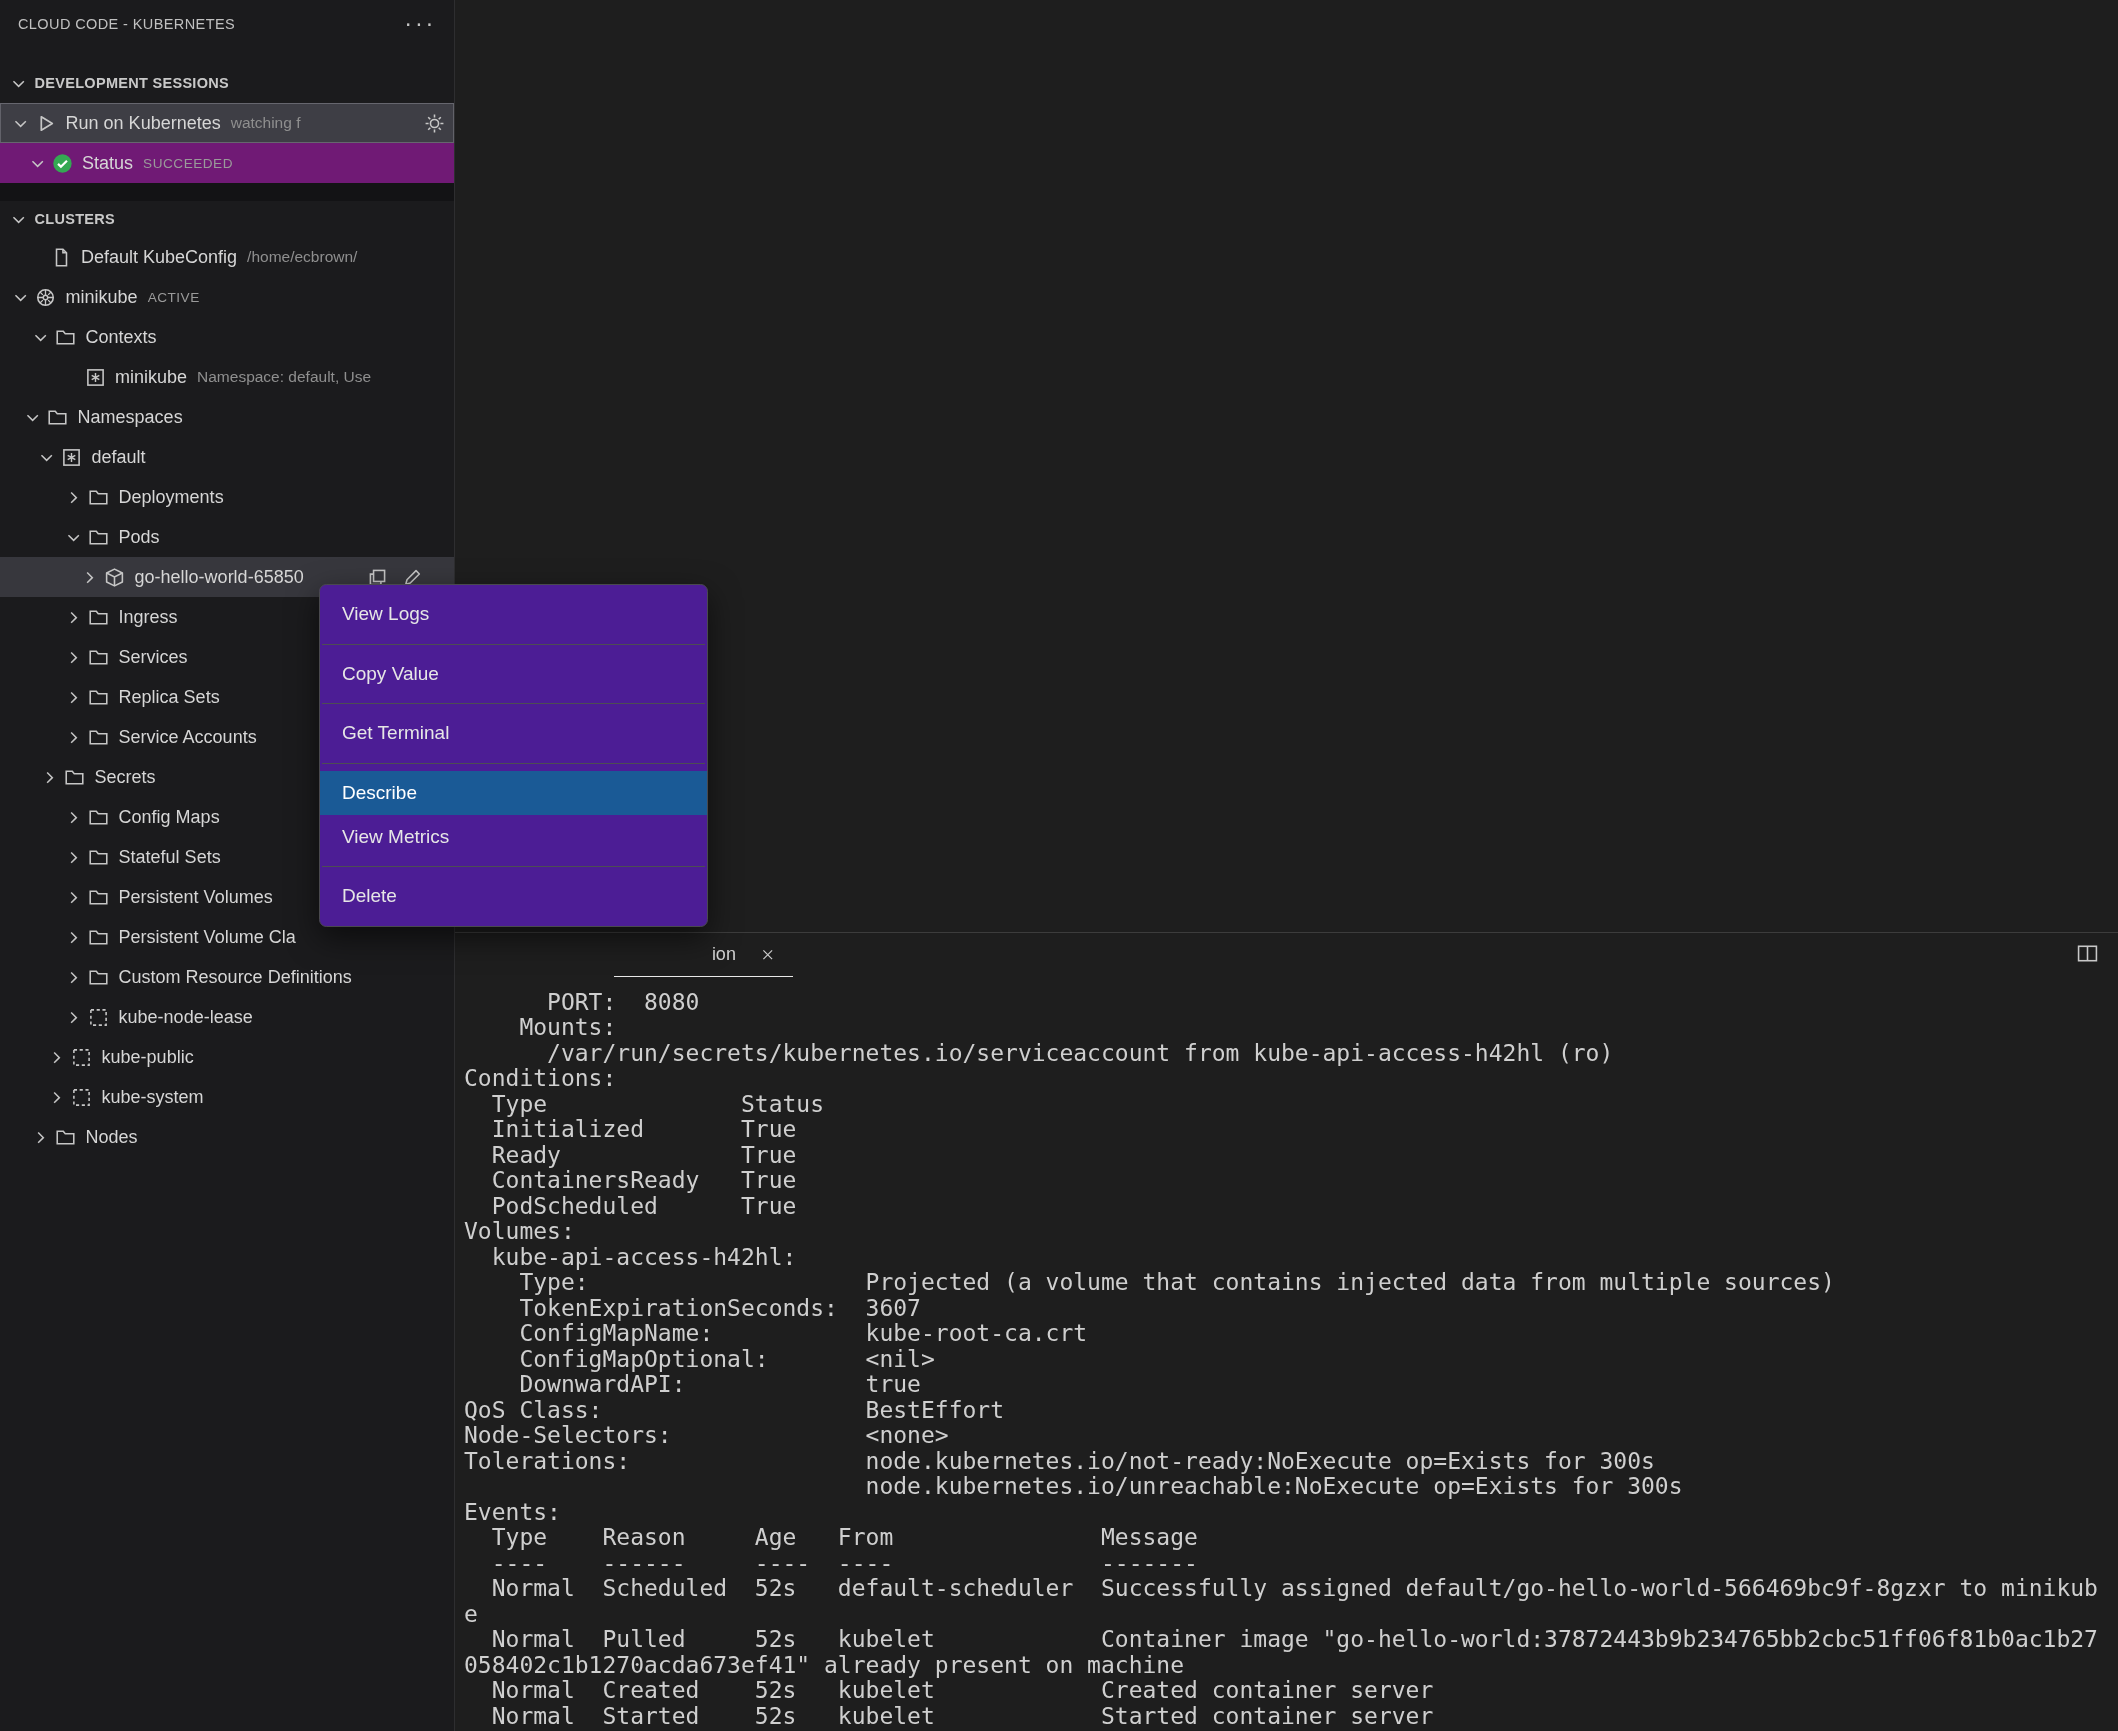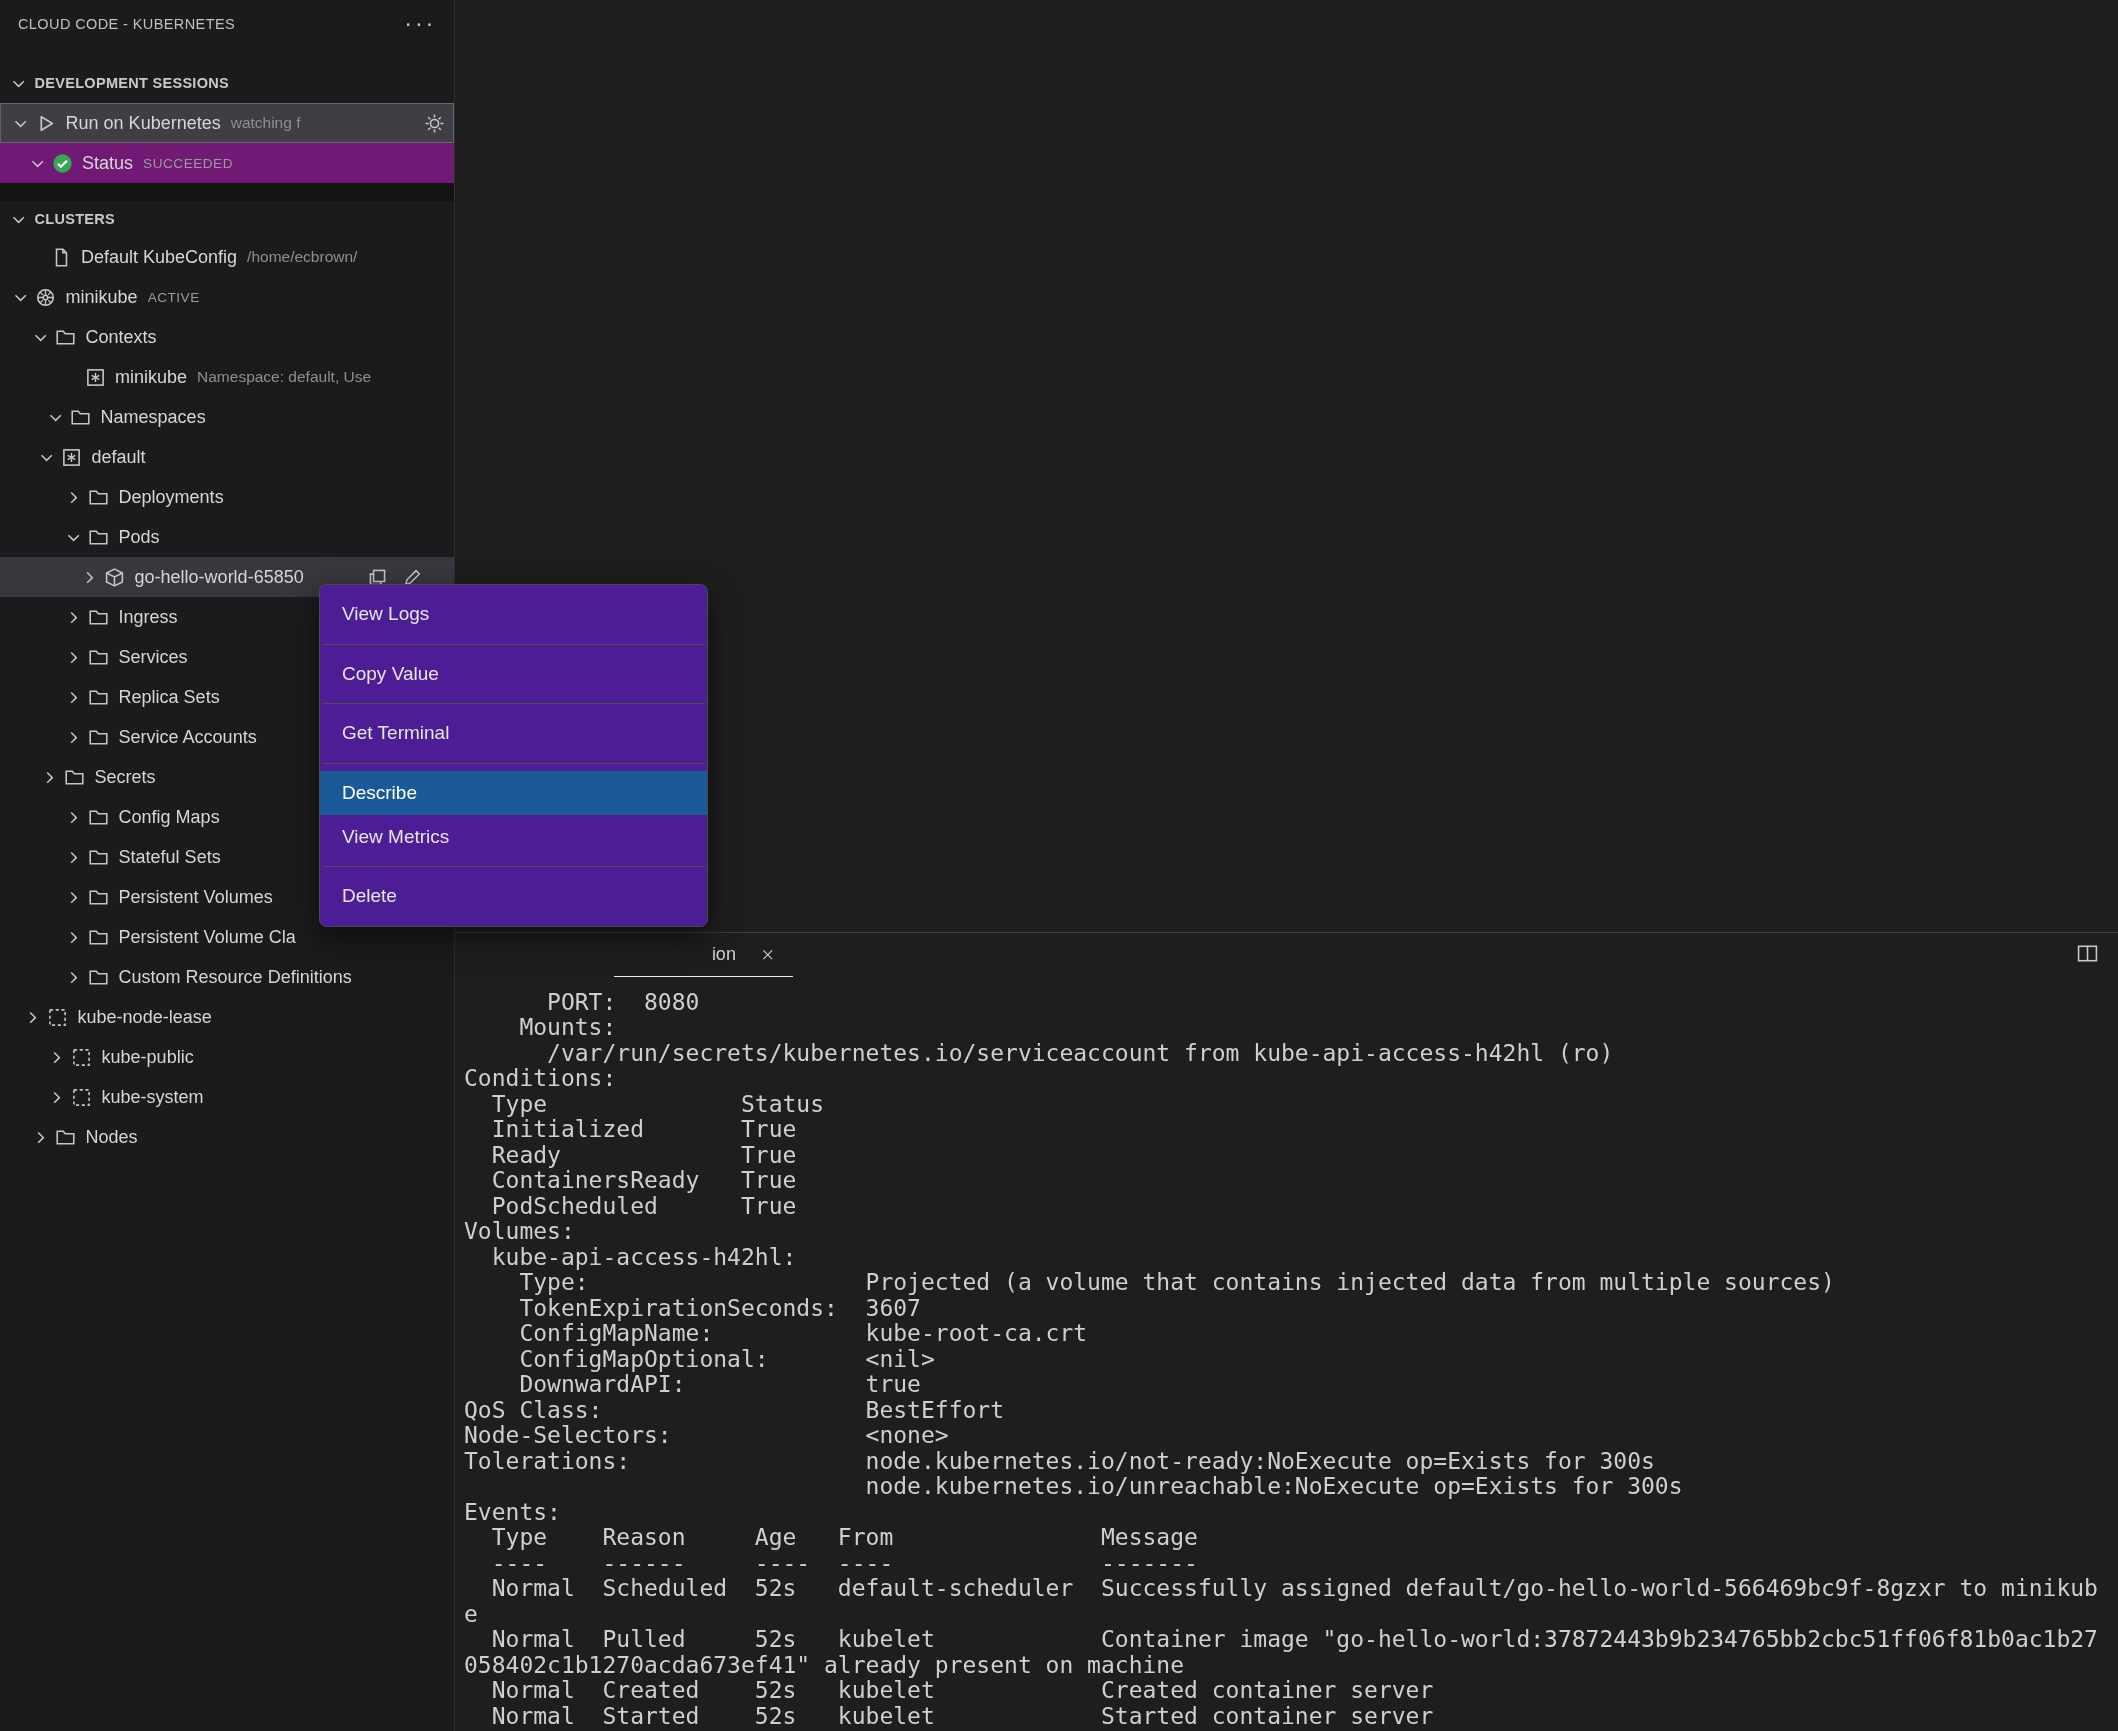--- a/index.html
+++ b/index.html
@@ -249,21 +249,21 @@
   <div class="row" style="padding-left:82px">
     <span class="ticon">
         <svg class="i" viewBox="0 0 23 23" width="21" height="21">
           <use href="#i-astbox"></use>
         </svg>
       </span>
     <span class="lbl">minikube</span>
     <span class="desc">Namespace: default, Use</span>
   </div>
 
-  <div class="row" style="padding-left:44px">
+  <div class="row" style="padding-left:21px">
     <span class="chev">
         <svg class="i-s" viewBox="0 0 19 19" width="17.3" height="17.3">
           <use href="#i-chev-down"></use>
         </svg>
       </span>
     <span class="ticon">
         <svg class="i" viewBox="0 0 23 23" width="21" height="21">
           <use href="#i-folder"></use>
         </svg>
       </span>
@@ -471,21 +471,21 @@
         </svg>
       </span>
     <span class="ticon">
         <svg class="i" viewBox="0 0 23 23" width="21" height="21">
           <use href="#i-folder"></use>
         </svg>
       </span>
     <span class="lbl">Custom Resource Definitions</span>
   </div>
 
-  <div class="row" style="padding-left:21px">
+  <div class="row" style="padding-left:62px">
     <span class="chev">
         <svg class="i-s" viewBox="0 0 19 19" width="17.3" height="17.3">
           <use href="#i-chev-right"></use>
         </svg>
       </span>
     <span class="ticon">
         <svg class="i" viewBox="0 0 23 23" width="21" height="21">
           <use href="#i-dashbox"></use>
         </svg>
       </span>

